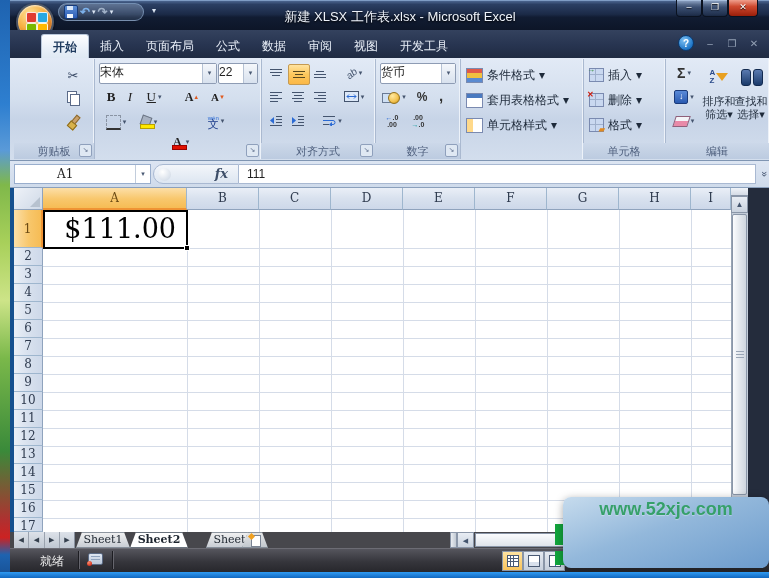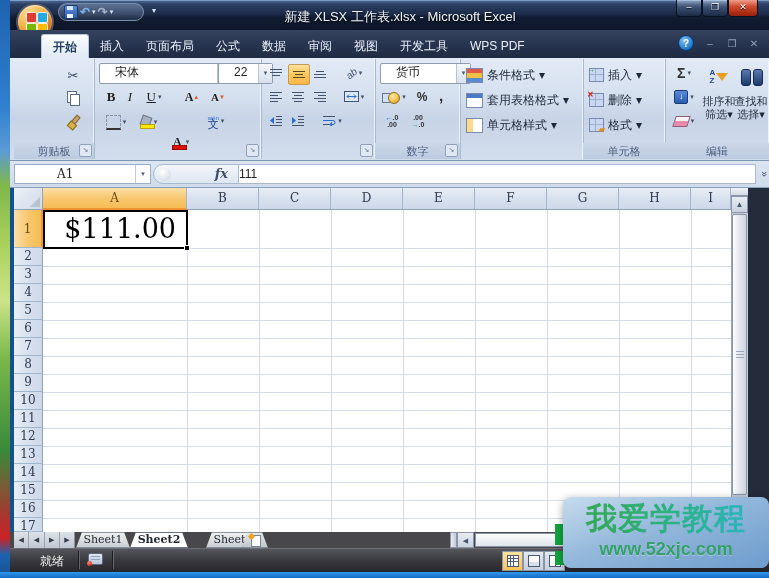--- a/index.html
+++ b/index.html
@@ -58,21 +58,21 @@
   #ribbon{left:10px;top:58px;width:759px;height:103px;
     background:linear-gradient(180deg,#e2eaf6 0%,#d4dfee 40%,#c7d4e7 60%,#d3deed 100%);
     border-bottom:1px solid #7f95b2}
   .rgroup{position:absolute;top:1px;height:100px;border-right:1px solid #aab9d0;
     box-shadow:inset -1px 0 0 #edf2f9}
   .glabel{position:absolute;left:0;right:0;bottom:0;height:16px;text-align:center;line-height:16px;
     font-size:11px;color:#4e5f7d;background:linear-gradient(180deg,#ccd8e9,#bccbe0)}
   .lnch{position:absolute;right:2px;bottom:2px;width:11px;height:11px;border:1px solid #8fa0bc;
     border-radius:2px;background:#dfe8f3;font-size:7px;line-height:9px;text-align:center;color:#5a6a88}
   .combo{position:absolute;height:19px;background:#fff;border:1px solid #8e9cb4;border-radius:2px;
-    font-size:12px;line-height:17px;padding-left:15px}
+    font-size:12px;line-height:17px;padding-left:0}
   .combo .cbtn{position:absolute;right:0;top:0;bottom:0;width:13px;border-left:1px solid #b6c2d4;
     background:linear-gradient(180deg,#f4f7fb,#d8e1ee);color:#4a5a74;font-size:7px;text-align:center;line-height:17px}
   .rbtn{position:absolute;display:flex;align-items:center;justify-content:center;border-radius:2px}
   .rbtn .dd{font-size:7px;color:#44546e;margin-left:2px}
   .active-orange{background:linear-gradient(180deg,#ffe3a0,#fdc75c 50%,#fbb848);border:1px solid #c59a52}
   .glyph-b{font-family:"Liberation Serif",serif;font-weight:bold;font-size:13px}
   .glyph-i{font-family:"Liberation Serif",serif;font-style:italic;font-size:13px}
   .glyph-u{font-family:"Liberation Serif",serif;text-decoration:underline;font-size:13px}
   .redbar{position:relative}
   .swatch{position:absolute;left:1px;bottom:0;width:13px;height:3px}
@@ -134,21 +134,21 @@
     font-family:"DejaVu Serif",serif;padding-left:42px;line-height:18px}
   #name-box .cbtn{position:absolute;right:0;top:0;bottom:0;width:14px;border-left:1px solid #c2cddc;
     color:#4a5a74;font-size:7px;text-align:center;line-height:18px}
   #fx-capsule{left:143px;top:3px;width:86px;height:20px;border:1px solid #a9b9d2;border-radius:10px 0 0 10px;
     background:linear-gradient(180deg,#f3f6fa,#dde6f1);overflow:hidden}
   #fx-capsule::before{content:"";position:absolute;left:4px;top:3px;width:13px;height:13px;border-radius:50%;
     background:radial-gradient(circle at 35% 30%,#fff,#c9d4e2)}
   #fx-glyph{position:absolute;right:10px;top:1px;font-family:"DejaVu Serif",serif;font-style:italic;
     font-weight:bold;font-size:13px;color:#3d4e68}
   #formula-input{left:229px;top:3px;width:517px;height:20px;background:#fff;border:1px solid #a9b9d2;
-    border-left:none;padding-left:0;line-height:18px;font-size:12px}
+    border-left:none;padding-left:8px;line-height:18px;font-size:12px}
   #fbar-expand{left:748px;top:5px;width:12px;height:16px;color:#4a5a74;font-size:10px;
     transform:rotate(90deg);text-align:center;line-height:16px}
 
   
   #grid-bg{left:43px;top:210px;width:688px;height:322px;background:#fff}
   .colh{top:188px;height:22px;background:linear-gradient(180deg,#eaeff7,#d8e1ee 50%,#cdd8e9);
     border-right:1px solid #9eb6ce;border-bottom:1px solid #8fa3bd;text-align:center;line-height:21px;
     font-family:"DejaVu Serif",serif;font-size:12px;color:#2e3a4e}
   .rowh{left:14px;width:29px;background:linear-gradient(90deg,#eaeff7,#d8e1ee 50%,#cdd8e9);
     border-right:1px solid #8fa3bd;border-bottom:1px solid #9eb6ce;text-align:center;
@@ -264,21 +264,20 @@
 <div class="abs" id="tabrow">
   <div id="rtabs">
     <span class="rtab active">开始</span>
     <span class="rtab">插入</span>
     <span class="rtab">页面布局</span>
     <span class="rtab">公式</span>
     <span class="rtab">数据</span>
     <span class="rtab">审阅</span>
     <span class="rtab">视图</span>
     <span class="rtab">开发工具</span>
-    <span class="rtab">WPS PDF</span>
   </div>
   <div class="abs" id="help-button">?</div>
   <div class="abs wbctl" style="left:692px">‒</div>
   <div class="abs wbctl" style="left:714px">❐</div>
   <div class="abs wbctl" style="left:736px">✕</div>
 </div>
 
 <div class="abs" id="ribbon">
 
   <div class="rgroup" style="left:4px;width:80px">
@@ -398,20 +397,21 @@
         </svg>
       </div>
     <div class="rbtn" style="left:56px;top:52px;width:30px;height:19px">
       <svg width="14" height="11">
           <path stroke="#44546e" d="M1 1.5h12M1 9.5h6" fill="none"></path>
           <path stroke="#2a6ad4" d="M1 5.5h10a2 2 0 0 1 0 4h-1" fill="none"></path>
           <path fill="#2a6ad4" d="M10 7l-3 2.5 3 2.5z"></path>
         </svg>
       <span class="dd">▾</span>
     </div>
+    <div class="glabel">对齐方式</div>
     <div class="lnch">↘</div>
   </div>
 
   <div class="rgroup" style="left:365px;width:85px">
     <div class="combo" style="left:5px;top:4px;width:74px">
       <span>货币</span>
       <span class="cbtn">▾</span>
     </div>
     <div class="rbtn" style="left:4px;top:28px;width:30px;height:20px">
       <span id="currency-icon"></span>
@@ -602,17 +602,16 @@
       <i class="vicon page"></i>
     </span>
   <span class="viewb">
       <i class="vicon brk"></i>
     </span>
 </div>
 
 <div class="abs green-sliver" style="left:555px;top:524px;width:11px;height:21px"></div>
 <div class="abs green-sliver" style="left:555px;top:551px;width:11px;height:14px"></div>
 <div class="abs" id="watermark">
-  <div id="wm-title">我爱学教程</div>
   <div id="wm-url">www.52xjc.com</div>
 </div>
 
 <div class="abs" id="taskbar-strip"></div>
 
 </body></html>

